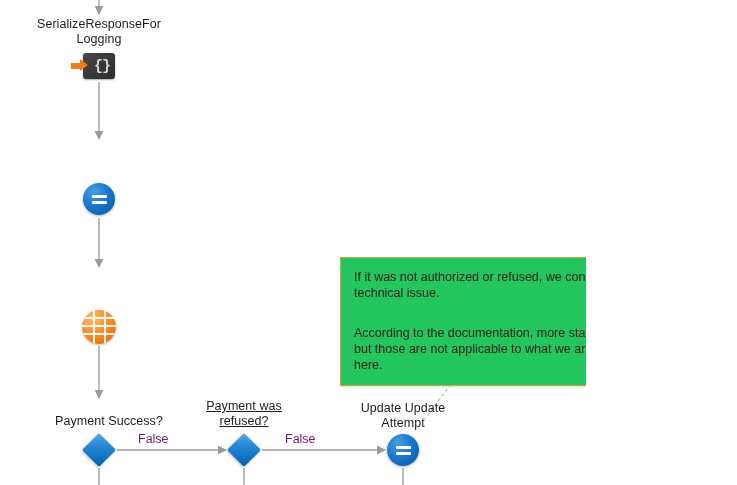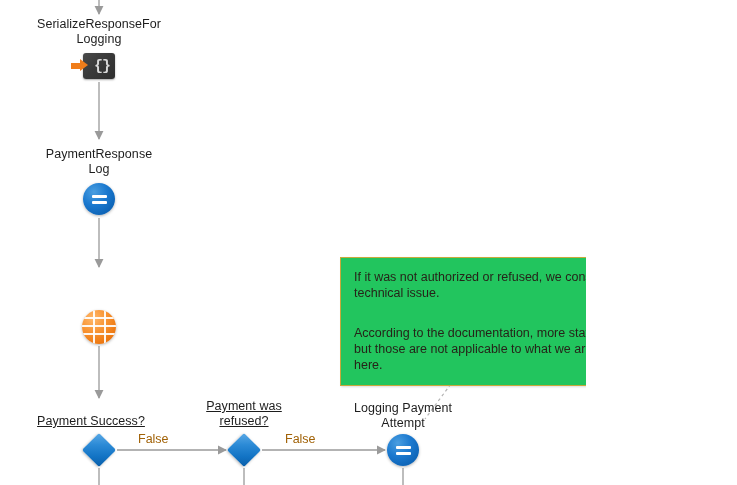--- a/index.html
+++ b/index.html
@@ -34,21 +34,21 @@
     font-size: 12.5px;
     line-height: 15px;
     color: #1d1d1d;
     white-space: pre-line;
     letter-spacing: 0.05px;
   }
   .edge-label {
     position: absolute;
     font-size: 12.5px;
     line-height: 14px;
-    color: #a16207;
+    color: #701a75;
     white-space: nowrap;
   }
   
   .node-shape {
     position: absolute;
   }
   
   .icon-json {
     width: 32px;
     height: 26px;
@@ -201,55 +201,53 @@
   <div class="node-shape" style="left:83px; top:53px;">
     <div class="icon-json">
       <div class="icon-json-arrow">
         <span class="shaft"></span>
           <span class="head"></span>
       </div>
       {}
     </div>
   </div>
 
-  <div class="node-label" style="left:29px; top:147px; width:140px;">PaymentResponse
-Log</div>
   <div class="node-shape" style="left:83px; top:183px;">
     <div class="icon-assign">
       <span></span>
         <span></span>
     </div>
   </div>
 
   <div class="node-shape" style="left:82px; top:310px;">
     <div class="icon-sphere">
       <i class="h" style="top:7px;"></i>
       <i class="h" style="top:15px;"></i>
       <i class="h" style="top:23px;"></i>
       <i class="v" style="left:11px;"></i>
       <i class="v" style="left:22px;"></i>
     </div>
   </div>
 
-  <div class="node-label" style="left:21px; top:414px; width:140px;text-decoration:underline;">Payment Success?</div>
+  <div class="node-label" style="left:39px; top:414px; width:140px;">Payment Success?</div>
   <div class="node-shape" style="left:82px; top:433px;">
     <div class="icon-diamond">
       <div class="dia"></div>
     </div>
   </div>
 
   <div class="node-label" style="left:184px; top:399px; width:120px;text-decoration:underline;">Payment was
 refused?</div>
   <div class="node-shape" style="left:227px; top:433px;">
     <div class="icon-diamond">
       <div class="dia"></div>
     </div>
   </div>
 
-  <div class="node-label" style="left:338px; top:401px; width:130px;">Logging Payment
+  <div class="node-label" style="left:338px; top:401px; width:130px;">Update Update
 Attempt</div>
   <div class="node-shape" style="left:387px; top:434px;">
     <div class="icon-assign">
       <span></span>
         <span></span>
     </div>
   </div>
 
   <div class="edge-label" style="left:138px; top:432px;">False</div>
   <div class="edge-label" style="left:285px; top:432px;">False</div>

